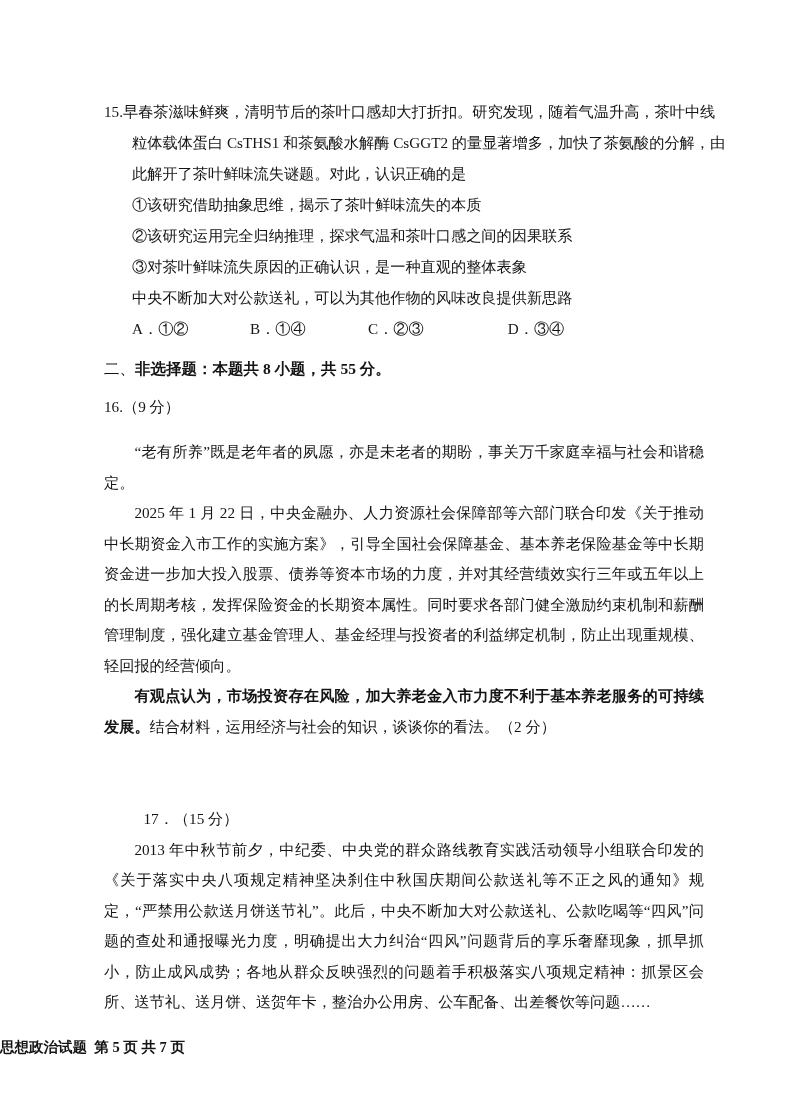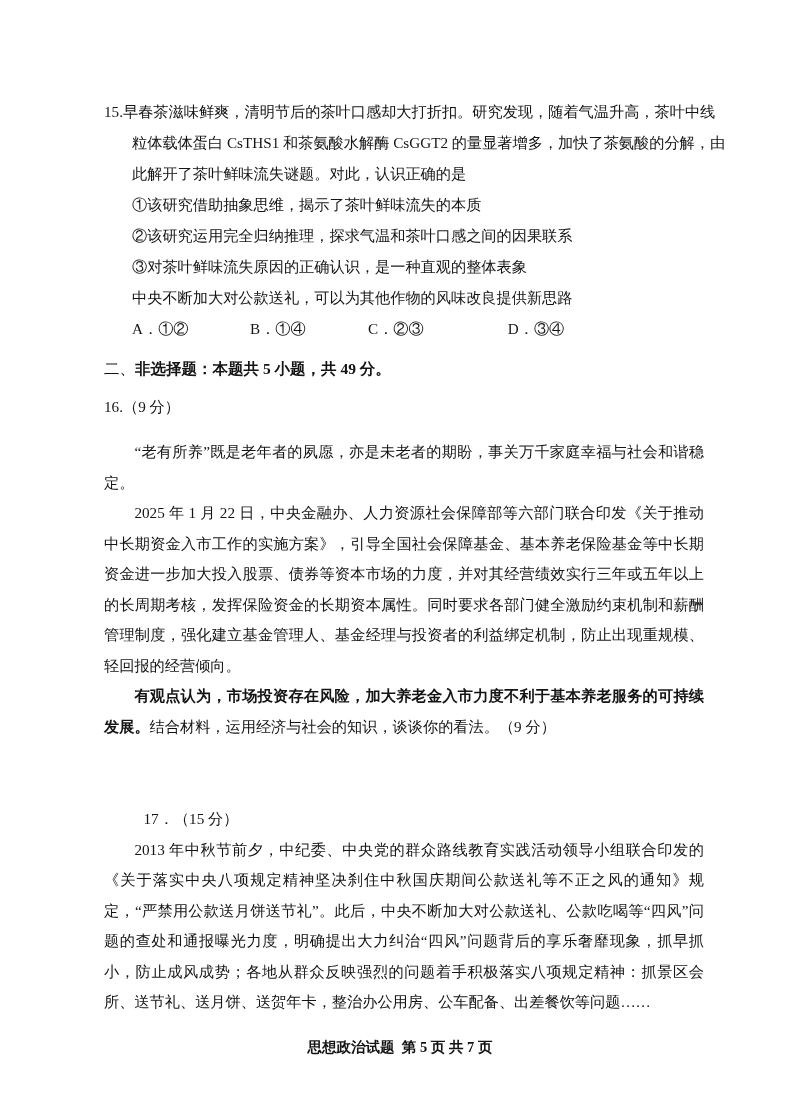--- a/index.html
+++ b/index.html
@@ -82,21 +82,20 @@
     font-size: 15.2px;
     line-height: 30.5px;
   }
   .q17-title { text-indent: 2.6em; }
 
   .footer {
     position: absolute;
     left: 0;
     top: 1038px;
     width: 800px;
-    text-align: center;
     font-size: 14.5px;
     font-weight: bold;
     font-family: "Liberation Serif", serif;
   }
   .footer .fnum { font-weight: bold; }
 </style>
 </head>
 <body>
 
 <div class="page">
@@ -113,29 +112,29 @@
       <div class="q15-line hang">中央不断加大对公款送礼，可以为其他作物的风味改良提供新思路</div>
       <div class="opts">
         <span class="opt-a">A．①②</span>
         <span class="opt-b">B．①④</span>
         <span class="opt-c">C．②③</span>
         <span class="opt-d">D．③④</span>
       </div>
     </div>
 
     <div class="section-head">
-      <span class="lead">二、</span><span>非选择题：</span><span>本题共 5 小题，共 49 分。</span>
+      <span class="lead">二、</span><span>非选择题：</span><span>本题共 8 小题，共 55 分。</span>
     </div>
 
     <div class="qnum">16.（9 分）</div>
 
     <div class="block-16">
       <div class="para p-indent">“老有所养”既是老年者的夙愿，亦是未老者的期盼，事关万千家庭幸福与社会和谐稳定。</div>
       <div class="para p-indent">2025 年 1 月 22 日，中央金融办、人力资源社会保障部等六部门联合印发《关于推动中长期资金入市工作的实施方案》，引导全国社会保障基金、基本养老保险基金等中长期资金进一步加大投入股票、债券等资本市场的力度，并对其经营绩效实行三年或五年以上的长周期考核，发挥保险资金的长期资本属性。同时要求各部门健全激励约束机制和薪酬管理制度，强化建立基金管理人、基金经理与投资者的利益绑定机制，防止出现重规模、轻回报的经营倾向。</div>
-      <div class="para p-indent"><span class="bold">有观点认为，市场投资存在风险，加大养老金入市力度不利于基本养老服务的可持续发展。</span><span>结合材料，运用经济与社会的知识，谈谈你的看法。（9 分）</span></div>
+      <div class="para p-indent"><span class="bold">有观点认为，市场投资存在风险，加大养老金入市力度不利于基本养老服务的可持续发展。</span><span>结合材料，运用经济与社会的知识，谈谈你的看法。（2 分）</span></div>
     </div>
 
     <div class="gap-large"></div>
 
     <div class="q17">
       <div class="q17-title">17．（15 分）</div>
       <div class="para p-indent">2013 年中秋节前夕，中纪委、中央党的群众路线教育实践活动领导小组联合印发的《关于落实中央八项规定精神坚决刹住中秋国庆期间公款送礼等不正之风的通知》规定，“严禁用公款送月饼送节礼”。此后，中央不断加大对公款送礼、公款吃喝等“四风”问题的查处和通报曝光力度，明确提出大力纠治“四风”问题背后的享乐奢靡现象，抓早抓小，防止成风成势；各地从群众反映强烈的问题着手积极落实八项规定精神：抓景区会所、送节礼、送月饼、送贺年卡，整治办公用房、公车配备、出差餐饮等问题……</div>
     </div>
 
   </div>

